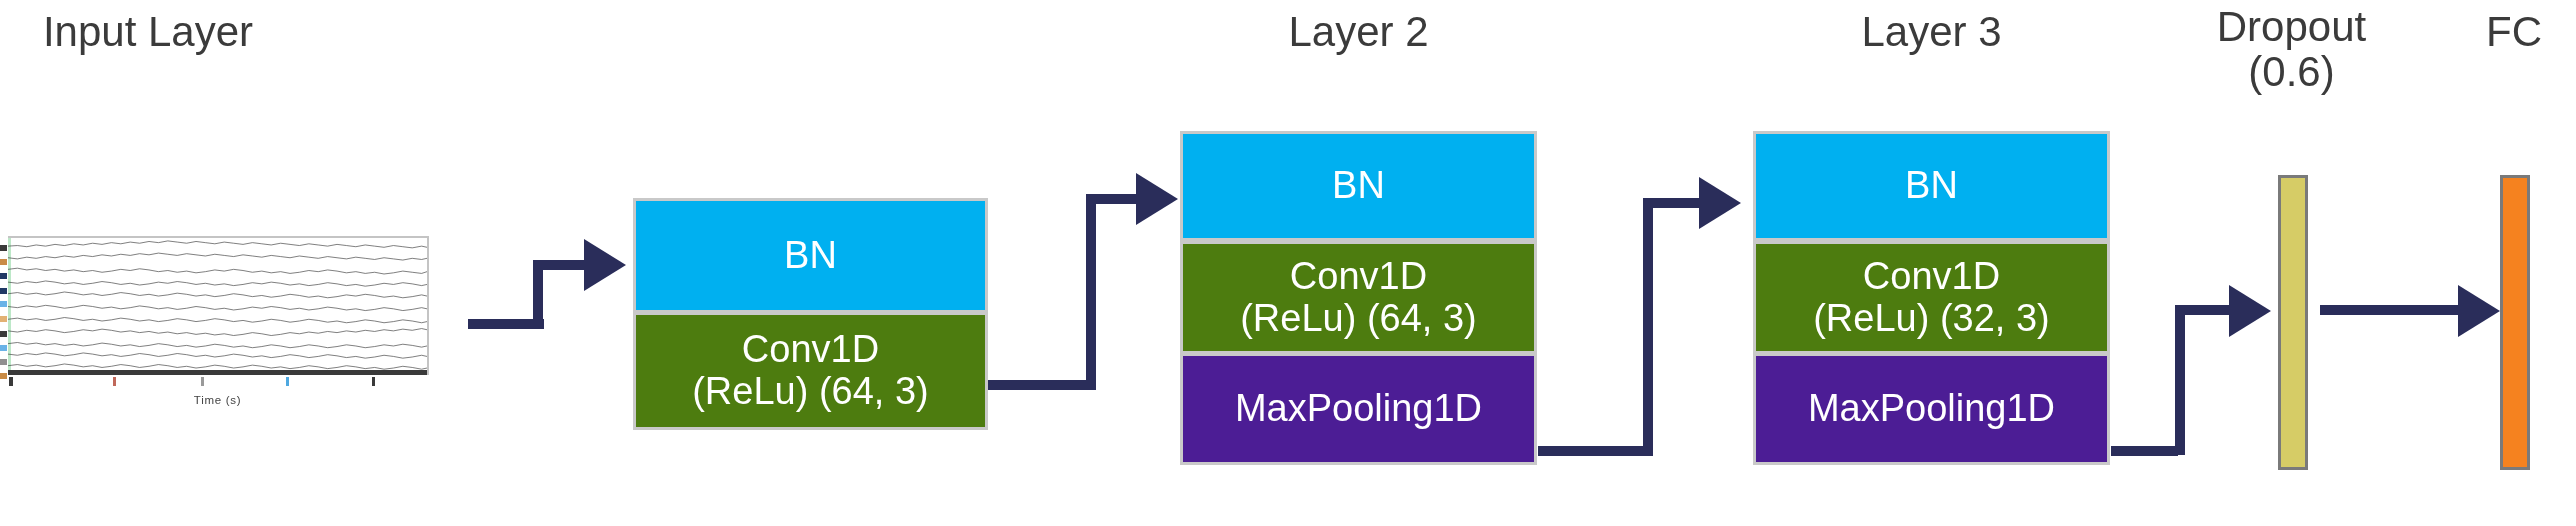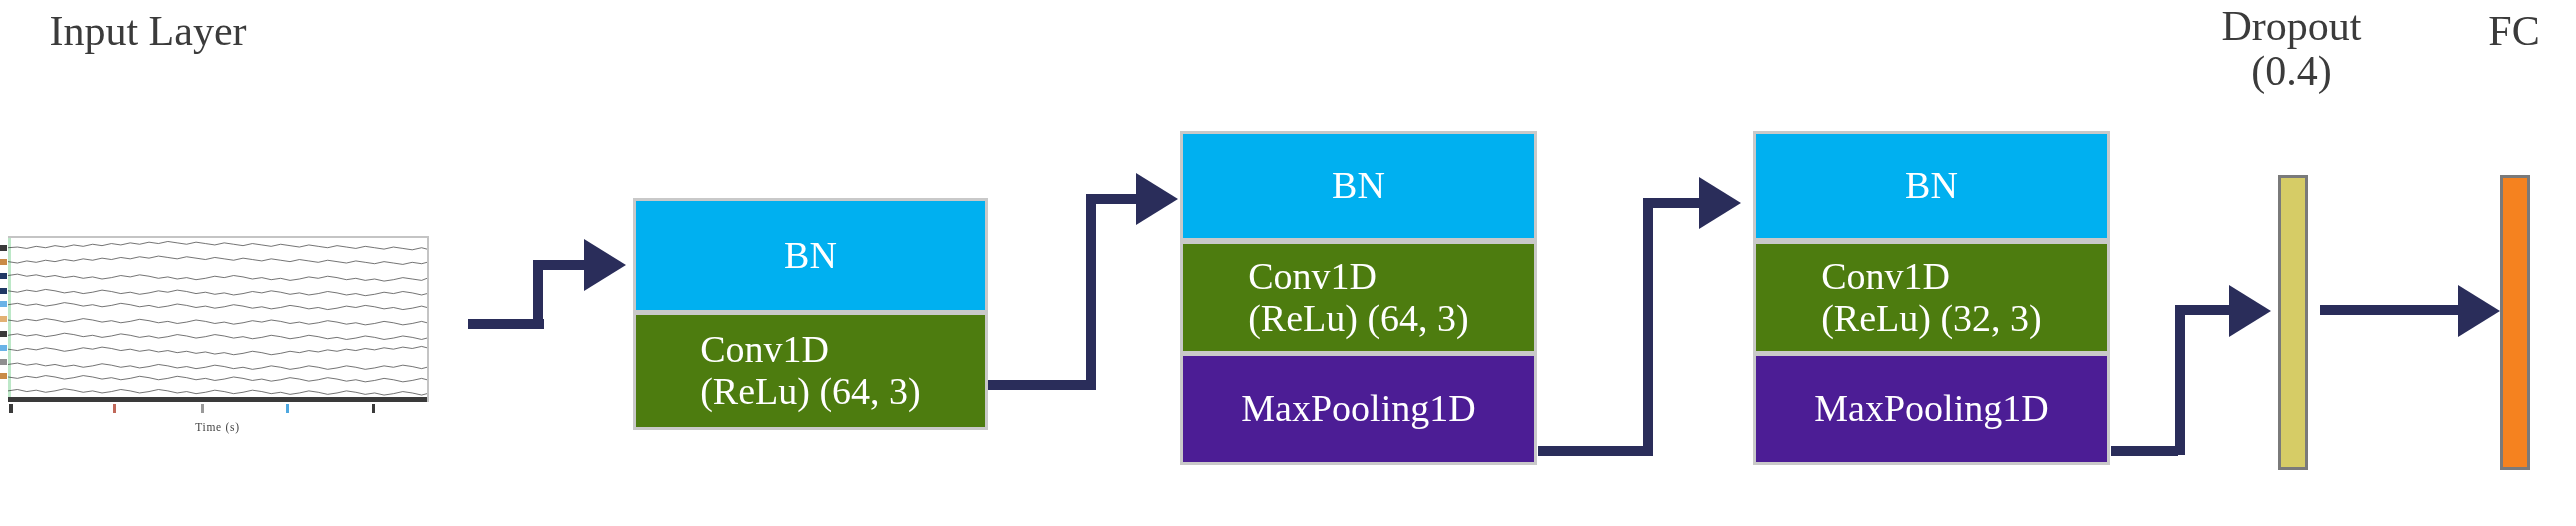--- a/index.html
+++ b/index.html
@@ -1,25 +1,25 @@
 <!DOCTYPE html>
 <html style="font-size:10.8px"><head>
 <meta charset="utf-8">
 <style>
   html,body{margin:0;padding:0;background:#fff;}
   #root{position:relative;width:2576px;height:527px;background:#ffffff;
-        font-family:Liberation Serif, serif;overflow:hidden;}
+        font-family:Liberation Sans, sans-serif;overflow:hidden;}
 
   .hdr{position:absolute;text-align:center;color:#3b3b3b;font-size:42px;
        line-height:1.08;white-space:pre-line;}
 
   
   .blk{position:absolute;box-sizing:border-box;border:3.4px solid #c9c9c9;
        display:flex;align-items:center;justify-content:center;
-       color:#ffffff;font-size:38px;line-height:1.1;text-align:left;
+       color:#ffffff;font-size:38px;line-height:1.1;text-align:center;
        white-space:pre-line;}
   .bn  {background:#00b0f0;}
   .cv  {background:#4d7c0f;}
   .mp  {background:#4c1d95;}
 
   
   .bar{position:absolute;box-sizing:border-box;border:3.4px solid #7a7a7a;}
   .bar-drop{background:#d6cc66;}
   .bar-fc{background:#f5821f;}
 
@@ -41,28 +41,30 @@
               font-size:11.5px;color:#444;letter-spacing:0.7px;}
 </style>
 </head>
 <body>
 
 <div id="root">
 
   <div class="hdr" style="left:20px;top:9.4px;width:256px;">Input Layer</div>
 
 
+  <div class="hdr" style="left:1244px;top:9.4px;width:229px;">Layer 2</div>
 
+  <div class="hdr" style="left:1817px;top:9.4px;width:229px;">Layer 3</div>
 
   <div class="hdr" style="left:2177px;top:4px;width:229px;">Dropout
-(0.4)</div>
+(0.6)</div>
 
   <div class="hdr" style="left:2440px;top:9.4px;width:148px;">FC</div>
 
-  <div class="plot" style="left:8px;top:236px;width:421px;height:166px;">
+  <div class="plot" style="left:8px;top:236px;width:421px;height:139px;">
     <div class="axis-y"></div>
     <svg viewBox="0 0 624 236" preserveAspectRatio="none">
       <g fill="none" stroke="#2c2c2c" stroke-width="1.1" opacity="0.88">
         <path d="M0,14 L14,13 L28,15 L42,12 L56,14 L70,11 L84,13 L98,10 L112,12 L126,9 L140,11 L154,8 L168,10 L182,7 L196,9 L210,6 L224,8 L238,5 L252,7 L266,9 L280,6 L294,8 L308,10 L322,7 L336,9 L350,11 L364,8 L378,10 L392,12 L406,9 L420,11 L434,13 L448,10 L462,12 L476,14 L490,11 L504,13 L518,15 L532,12 L546,14 L560,16 L574,13 L588,15 L602,17 L616,14 L624,16"></path>
         <path d="M0,34 L14,36 L28,33 L42,35 L56,32 L70,34 L84,31 L98,33 L112,30 L126,32 L140,29 L154,31 L168,28 L182,30 L196,27 L210,29 L224,26 L238,28 L252,30 L266,27 L280,29 L294,31 L308,28 L322,30 L336,32 L350,29 L364,31 L378,33 L392,30 L406,32 L420,34 L434,31 L448,33 L462,35 L476,32 L490,34 L504,36 L518,33 L532,35 L546,37 L560,34 L574,36 L588,38 L602,35 L616,37 L624,35"></path>
         <path d="M0,54 L14,52 L28,55 L42,53 L56,56 L70,54 L84,57 L98,55 L112,58 L126,56 L140,59 L154,57 L168,54 L182,56 L196,53 L210,55 L224,58 L238,56 L252,59 L266,57 L280,60 L294,58 L308,55 L322,57 L336,54 L350,56 L364,59 L378,57 L392,60 L406,58 L420,61 L434,59 L448,56 L462,58 L476,55 L490,57 L504,60 L518,58 L532,61 L546,59 L560,62 L574,60 L588,57 L602,59 L616,61 L624,58"></path>
         <path d="M0,76 L14,78 L28,75 L42,77 L56,74 L70,76 L84,79 L98,77 L112,80 L126,78 L140,75 L154,77 L168,80 L182,78 L196,81 L210,79 L224,76 L238,78 L252,75 L266,77 L280,80 L294,78 L308,81 L322,79 L336,82 L350,80 L364,77 L378,79 L392,76 L406,78 L420,81 L434,79 L448,82 L462,80 L476,77 L490,79 L504,82 L518,80 L532,83 L546,81 L560,78 L574,80 L588,77 L602,79 L616,82 L624,80"></path>
         <path d="M0,96 L14,94 L28,97 L42,95 L56,98 L70,96 L84,93 L98,95 L112,98 L126,96 L140,99 L154,97 L168,94 L182,96 L196,99 L210,97 L224,100 L238,98 L252,95 L266,97 L280,100 L294,98 L308,101 L322,99 L336,96 L350,98 L364,101 L378,99 L392,102 L406,100 L420,97 L434,99 L448,102 L462,100 L476,103 L490,101 L504,98 L518,100 L532,97 L546,99 L560,102 L574,100 L588,103 L602,101 L616,98 L624,100"></path>
         <path d="M0,118 L14,120 L28,117 L42,119 L56,116 L70,118 L84,121 L98,119 L112,116 L126,118 L140,121 L154,119 L168,122 L182,120 L196,117 L210,119 L224,122 L238,120 L252,123 L266,121 L280,118 L294,120 L308,123 L322,121 L336,124 L350,122 L364,119 L378,121 L392,118 L406,120 L420,123 L434,121 L448,124 L462,122 L476,119 L490,121 L504,124 L518,122 L532,125 L546,123 L560,120 L574,122 L588,125 L602,123 L616,120 L624,122"></path>
         <path d="M0,140 L14,138 L28,141 L42,139 L56,142 L70,140 L84,137 L98,139 L112,142 L126,140 L140,143 L154,141 L168,138 L182,140 L196,143 L210,141 L224,144 L238,142 L252,139 L266,141 L280,144 L294,142 L308,139 L322,141 L336,144 L350,142 L364,145 L378,143 L392,140 L406,142 L420,145 L434,143 L448,140 L462,142 L476,145 L490,143 L504,146 L518,144 L532,141 L546,143 L560,146 L574,144 L588,141 L602,143 L616,146 L624,144"></path>

